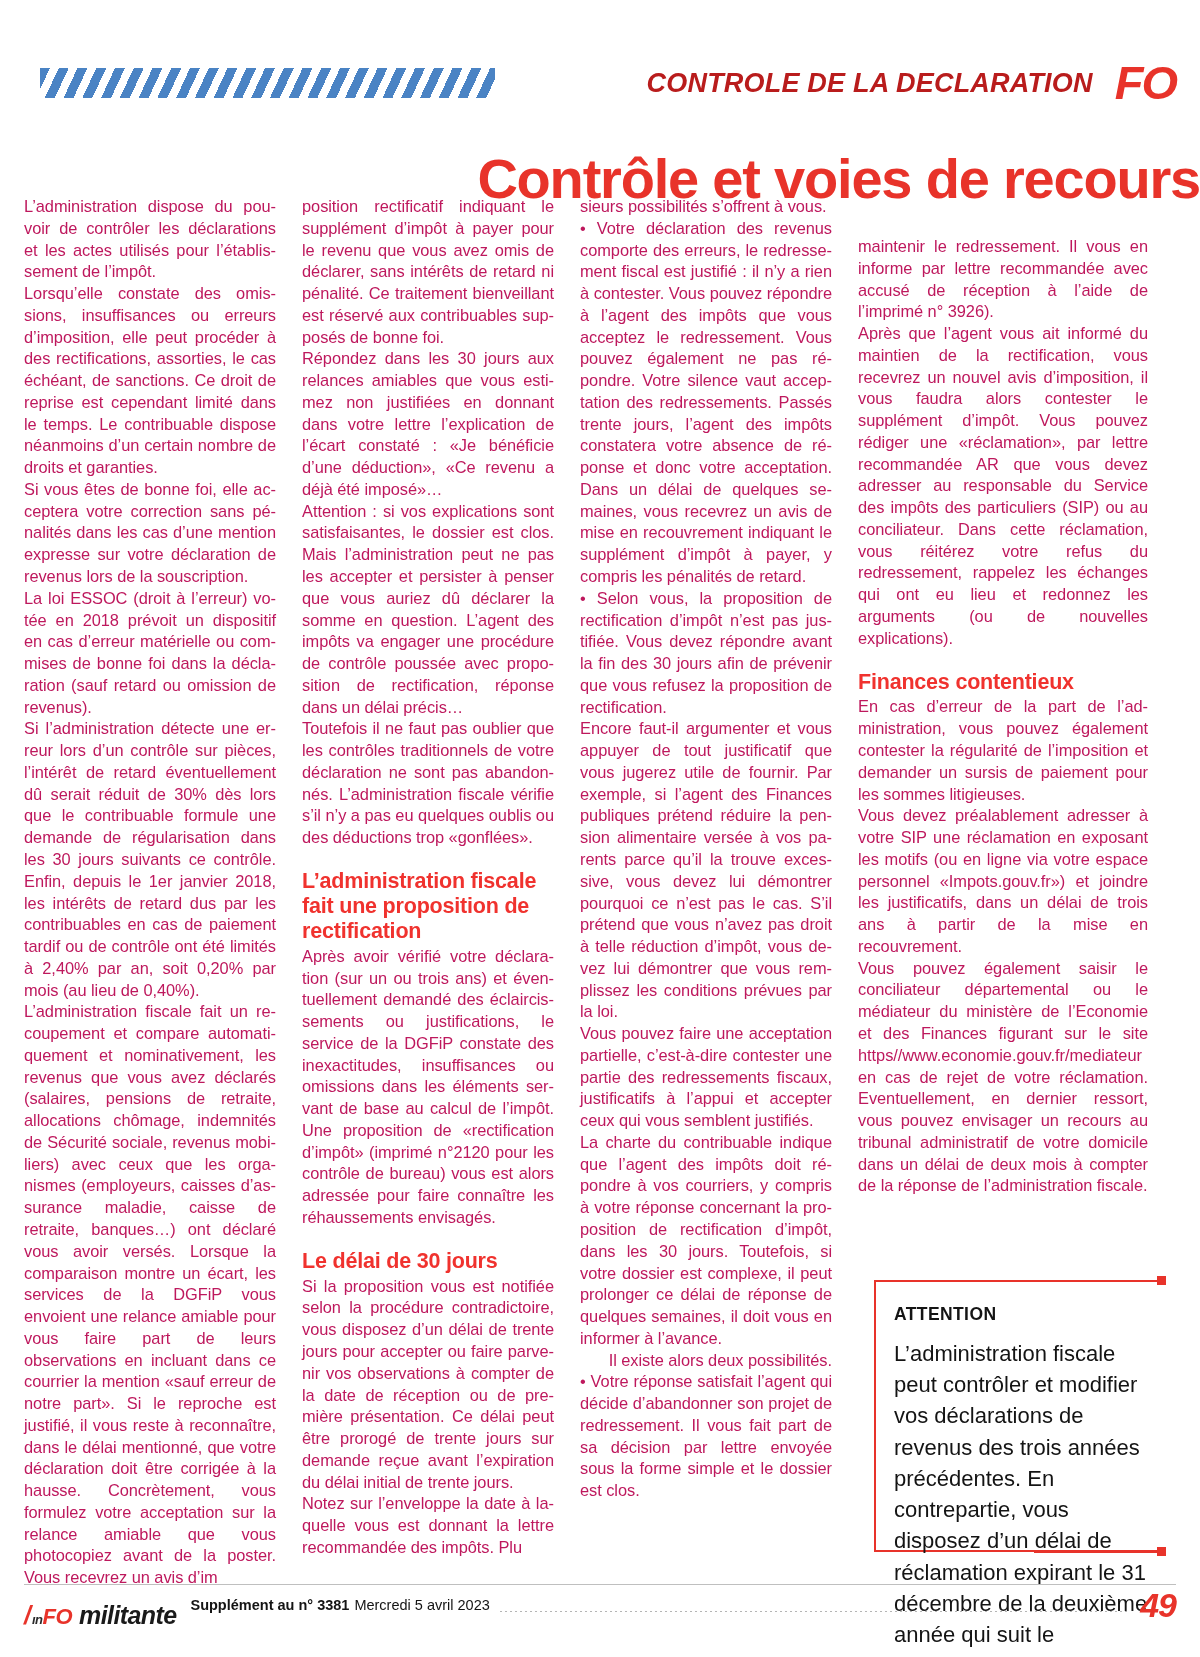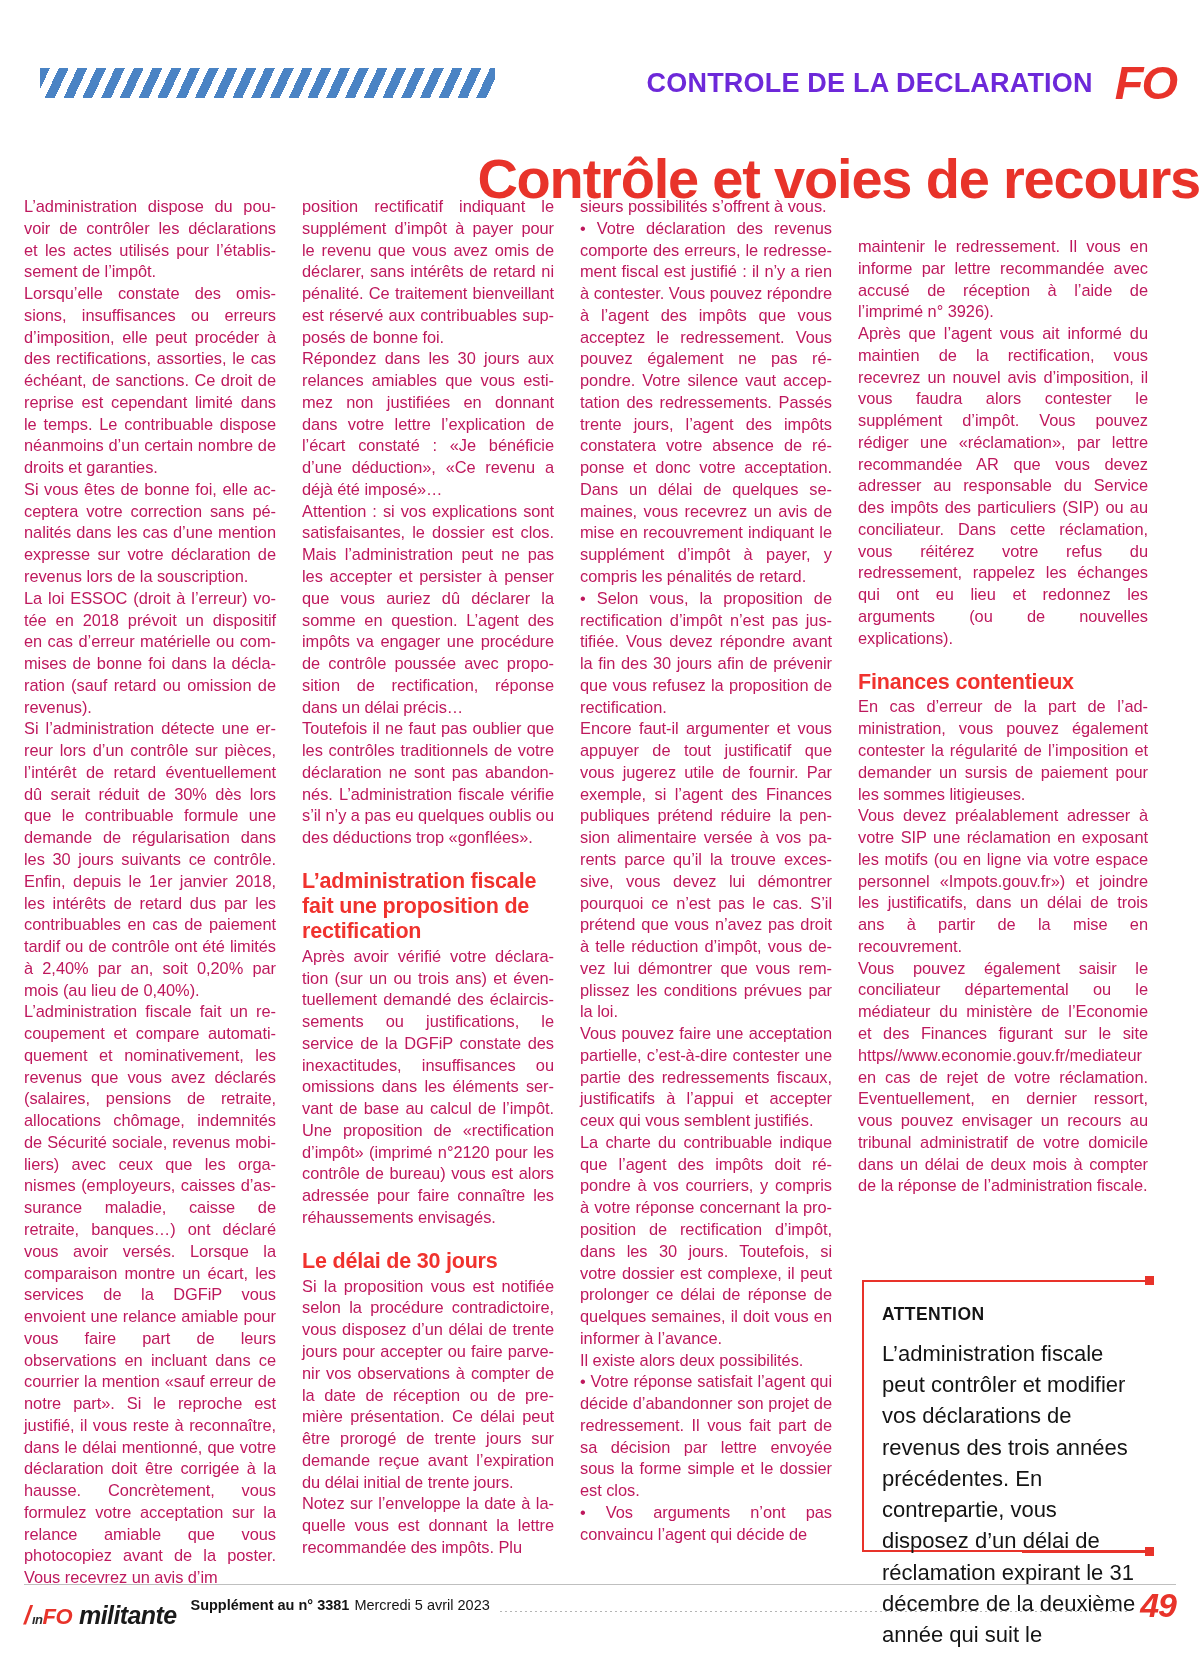--- a/index.html
+++ b/index.html
@@ -37,21 +37,22 @@
     background-image: repeating-linear-gradient(
       115deg,
       #4a83c4 0px, #4a83c4 9px,
       #ffffff 9px, #ffffff 17px
     );
   }
   .header-spacer { flex: 1 1 auto; }
   .header-title {
     font-size: 27px;
     font-weight: bold;
-    color: #6d28d9;
+    font-style: italic;
+    color: #b91c1c;
     letter-spacing: 0.2px;
     white-space: nowrap;
     text-transform: uppercase;
     padding-right: 22px;
   }
   .fo-logo {
     font-size: 47px;
     font-weight: bold;
     font-style: italic;
     color: #e8332a;
@@ -92,35 +93,35 @@
   .col p {
     margin: 0;
     font-size: 16.4px;
     line-height: 1.327;
     text-align: justify;
     text-justify: inter-word;
     hyphens: manual;
     color: #be185d;
     letter-spacing: -0.05px;
   }
-  .col p.nojust { text-align: left; }
+  .col p.nojust { text-align: right; }
 
   .subhead {
     margin: 20px 0 2px 0;
     font-size: 21.5px;
     font-weight: bold;
     color: #f0322e;
     line-height: 1.16;
     letter-spacing: -0.2px;
   }
 
   
   .attention-box {
     position: absolute;
-    left: 4px;
+    left: 16px;
     top: 1044px;
     width: 290px;
     height: 272px;
     border-left: 2.5px solid #e8332a;
     border-top: 2.5px solid #e8332a;
     border-bottom: 2.5px solid #e8332a;
     border-right: none;
   }
   .attention-box::before {
     content: "";
@@ -284,21 +285,20 @@
 
     <div class="col">
       <p>sieurs possibilités s’offrent à vous.</p>
       <p>• Votre déclaration des revenus comporte des erreurs, le redresse­ment fiscal est justifié : il n’y a rien à contester. Vous pouvez ré­pondre à l’agent des impôts que vous acceptez le redressement. Vous pouvez également ne pas ré­pondre. Votre silence vaut accep­tation des redressements. Passés trente jours, l’agent des impôts constatera votre absence de ré­ponse et donc votre acceptation. Dans un délai de quelques se­maines, vous recevrez un avis de mise en recouvrement indiquant le supplément d’impôt à payer, y compris les pénalités de retard.</p>
       <p>• Selon vous, la proposition de rectification d’impôt n’est pas jus­tifiée. Vous devez répondre avant la fin des 30 jours afin de prévenir que vous refusez la proposition de rectification.</p>
       <p>Encore faut-il argumenter et vous appuyer de tout justificatif que vous jugerez utile de fournir. Par exemple, si l’agent des Finances publiques prétend réduire la pen­sion alimentaire versée à vos pa­rents parce qu’il la trouve exces­sive, vous devez lui démontrer pourquoi ce n’est pas le cas. S’il prétend que vous n’avez pas droit à telle réduction d’impôt, vous de­vez lui démontrer que vous rem­plissez les conditions prévues par la loi.</p>
       <p>Vous pouvez faire une acceptation partielle, c’est-à-dire contester une partie des redressements fis­caux, justificatifs à l’appui et ac­cepter ceux qui vous semblent justifiés.</p>
       <p>La charte du contribuable indique que l’agent des impôts doit ré­pondre à vos courriers, y compris à votre réponse concernant la pro­position de rectification d’impôt, dans les 30 jours. Toutefois, si votre dossier est complexe, il peut prolonger ce délai de réponse de quelques semaines, il doit vous en informer à l’avance.</p>
       <p class="nojust">Il existe alors deux possibilités.</p>
       <p>• Votre réponse satisfait l’agent qui décide d’abandonner son projet de redressement. Il vous fait part de sa décision par lettre envoyée sous la forme simple et le dossier est clos.</p>
-      <p>• Vos arguments n’ont pas convaincu l’agent qui décide de</p>
     </div>
 
     <div class="col">
       <p>maintenir le redressement. Il vous en informe par lettre recomman­dée avec accusé de réception à l’aide de l’imprimé n° 3926).</p>
       <p>Après que l’agent vous ait informé du maintien de la rectification, vous recevrez un nouvel avis d’im­position, il vous faudra alors contester le supplément d’impôt. Vous pouvez rédiger une «récla­mation», par lettre recommandée AR que vous devez adresser au responsable du Service des im­pôts des particuliers (SIP) ou au conciliateur. Dans cette réclama­tion, vous réitérez votre refus du redressement, rappelez les échanges qui ont eu lieu et redon­nez les arguments (ou de nou­velles explications).</p>
       <h2 class="subhead">Finances contentieux</h2>
       <p>En cas d’erreur de la part de l’ad­ministration, vous pouvez égale­ment contester la régularité de l’imposition et demander un sursis de paiement pour les sommes liti­gieuses.</p>
       <p>Vous devez préalablement adres­ser à votre SIP une réclamation en exposant les motifs (ou en ligne via votre espace personnel «Impots.gouv.fr») et joindre les justificatifs, dans un délai de trois ans à partir de la mise en recouvrement.</p>
       <p>Vous pouvez également saisir le conciliateur départemental ou le médiateur du ministère de l’Eco­nomie et des Finances figurant sur le site https//www.economie.gouv.fr/mediateur en cas de rejet de votre réclamation. Eventuelle­ment, en dernier ressort, vous pouvez envisager un recours au tribunal administratif de votre do­micile dans un délai de deux mois à compter de la réponse de l’ad­ministration fiscale.</p>
 

